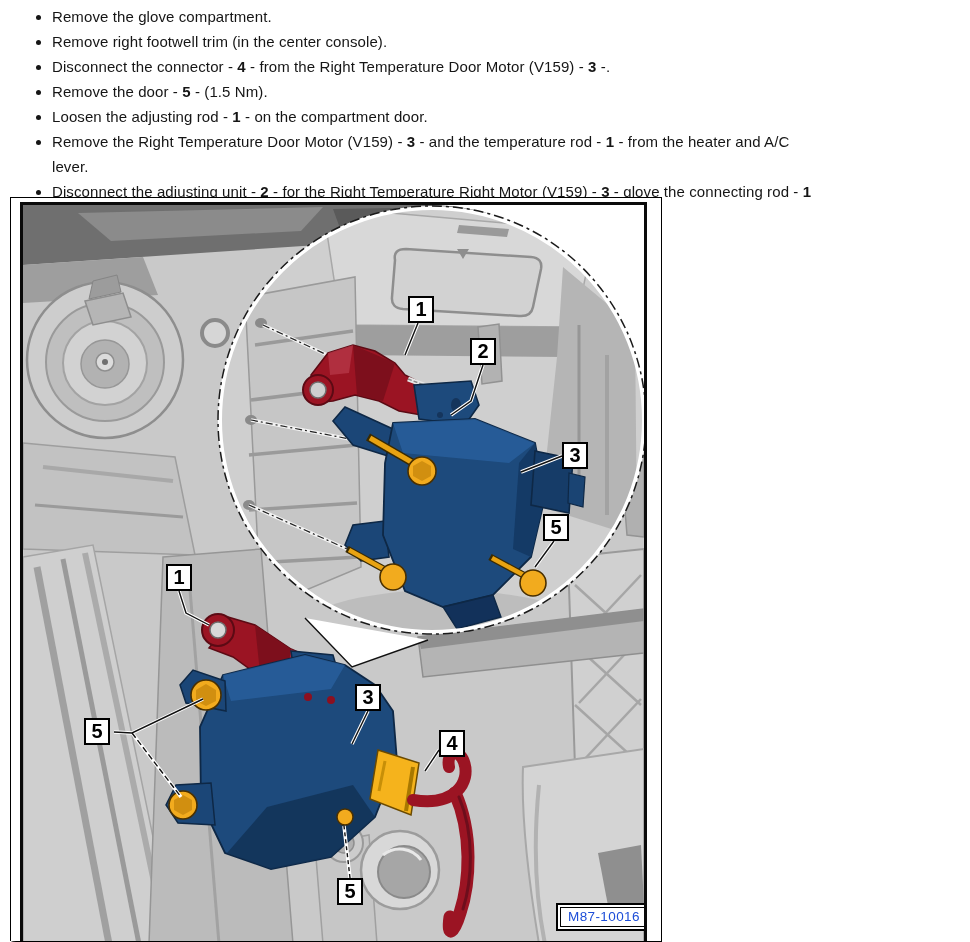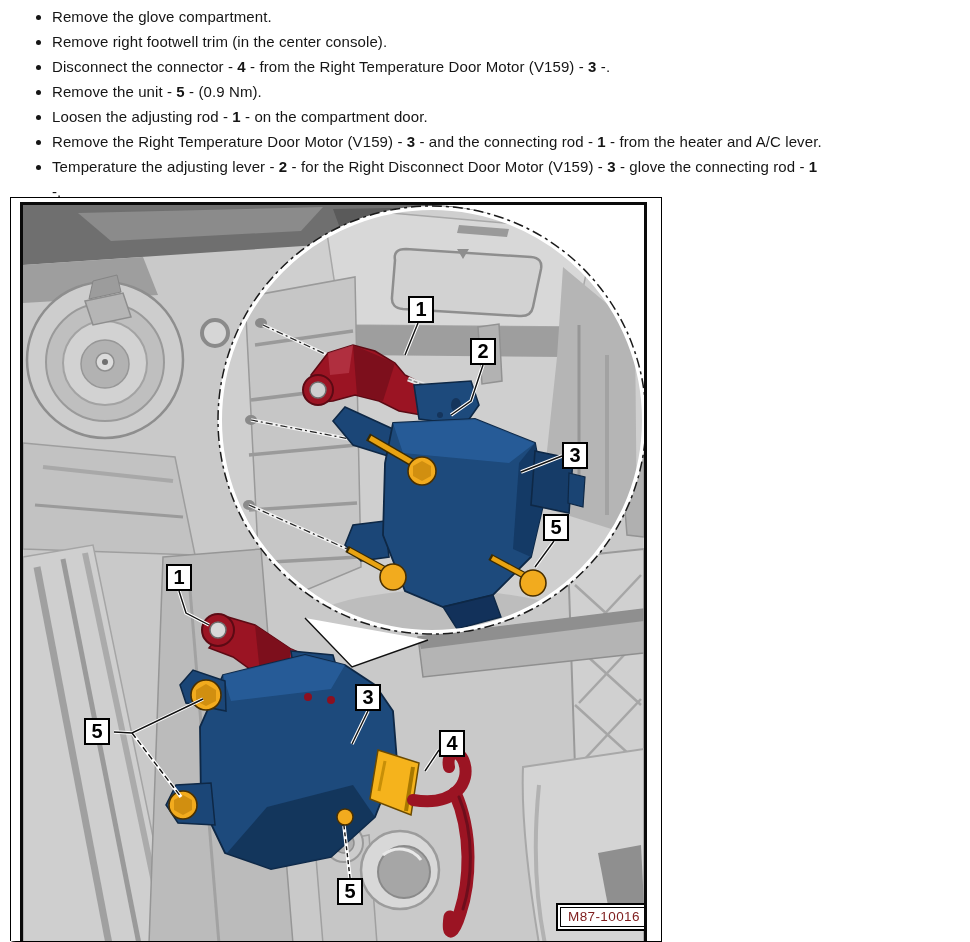--- a/index.html
+++ b/index.html
@@ -27,37 +27,37 @@
   .callout{
     position:absolute;width:26px;height:27px;background:#fff;border:2px solid #000;
     box-sizing:border-box;text-align:center;font-weight:bold;font-size:20px;
     line-height:23px;color:#000;z-index:5;
   }
   
   .code-box{
     position:absolute;background:#fff;border:2px solid #000;padding:2px;z-index:5;
   }
   .code-box .inner{
-    border:1px solid #000;padding:1px 7px 2px 7px;font-size:13.5px;color:#7f1d1d;
+    border:1px solid #000;padding:1px 7px 2px 7px;font-size:13.5px;color:#1d4ed8;
     letter-spacing:0.4px;white-space:nowrap;
   }
 </style>
 </head>
 <body>
 
 <div class="page">
 
   <ul class="bullets">
       <li><span>Remove the glove compartment.</span></li>
       <li><span>Remove right footwell trim (in the center console).</span></li>
       <li><span>Disconnect the connector - </span><b>4</b><span> - from the Right Temperature Door Motor (V159) - </span><b>3</b><span> -.</span></li>
-      <li><span>Remove the unit - </span><b>5</b><span> - (0.9 Nm).</span></li>
+      <li><span>Remove the door - </span><b>5</b><span> - (1.5 Nm).</span></li>
       <li><span>Loosen the adjusting rod - </span><b>1</b><span> - on the compartment door.</span></li>
-      <li><span>Remove the Right Temperature Door Motor (V159) - </span><b>3</b><span> - and the connecting rod - </span><b>1</b><span> - from the heater and A/C lever.</span></li>
-      <li><span>Temperature the adjusting lever - </span><b>2</b><span> - for the Right Disconnect Door Motor (V159) - </span><b>3</b><span> - glove the connecting rod - </span><b>1</b><span> -.</span></li>
+      <li><span>Remove the Right Temperature Door Motor (V159) - </span><b>3</b><span> - and the temperature rod - </span><b>1</b><span> - from the heater and A/C lever.</span></li>
+      <li><span>Disconnect the adjusting unit - </span><b>2</b><span> - for the Right Temperature Right Motor (V159) - </span><b>3</b><span> - glove the connecting rod - </span><b>1</b><span> -.</span></li>
     </ul>
 
   <div class="figure-frame">
     <div class="figure-image">
 
       <svg width="621" height="739" viewBox="0 0 621 739" xmlns="http://www.w3.org/2000/svg">
         <defs>
           <clipPath id="circClip">
               <circle cx="409" cy="215" r="212"></circle>
             </clipPath>

